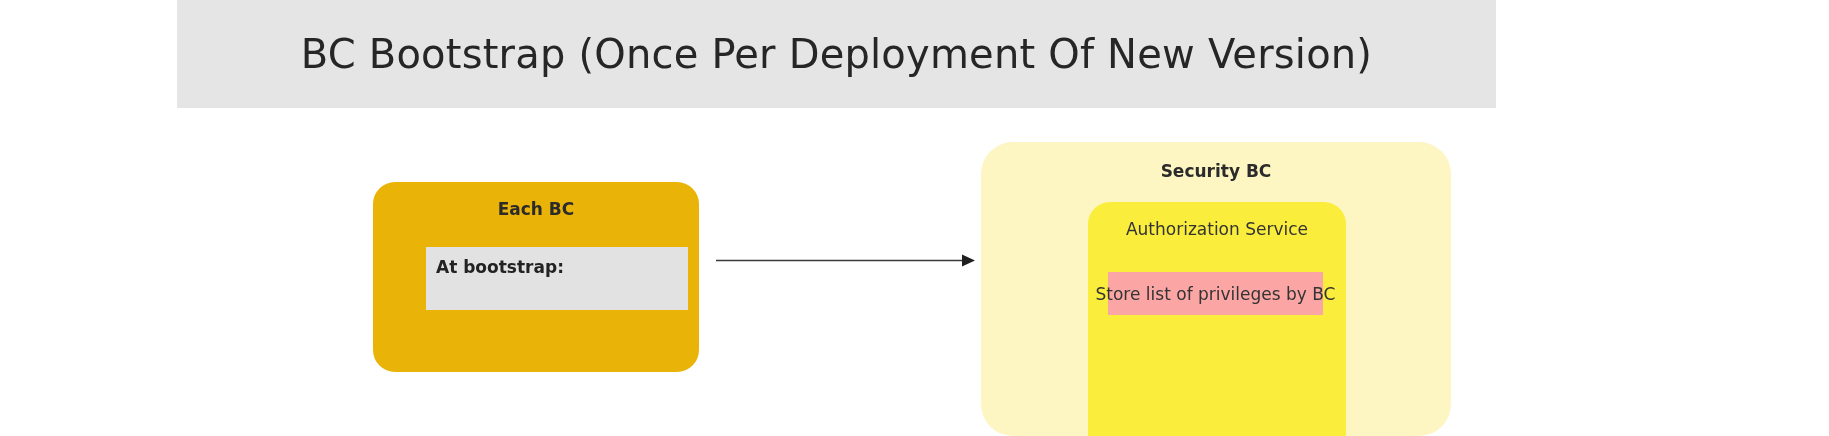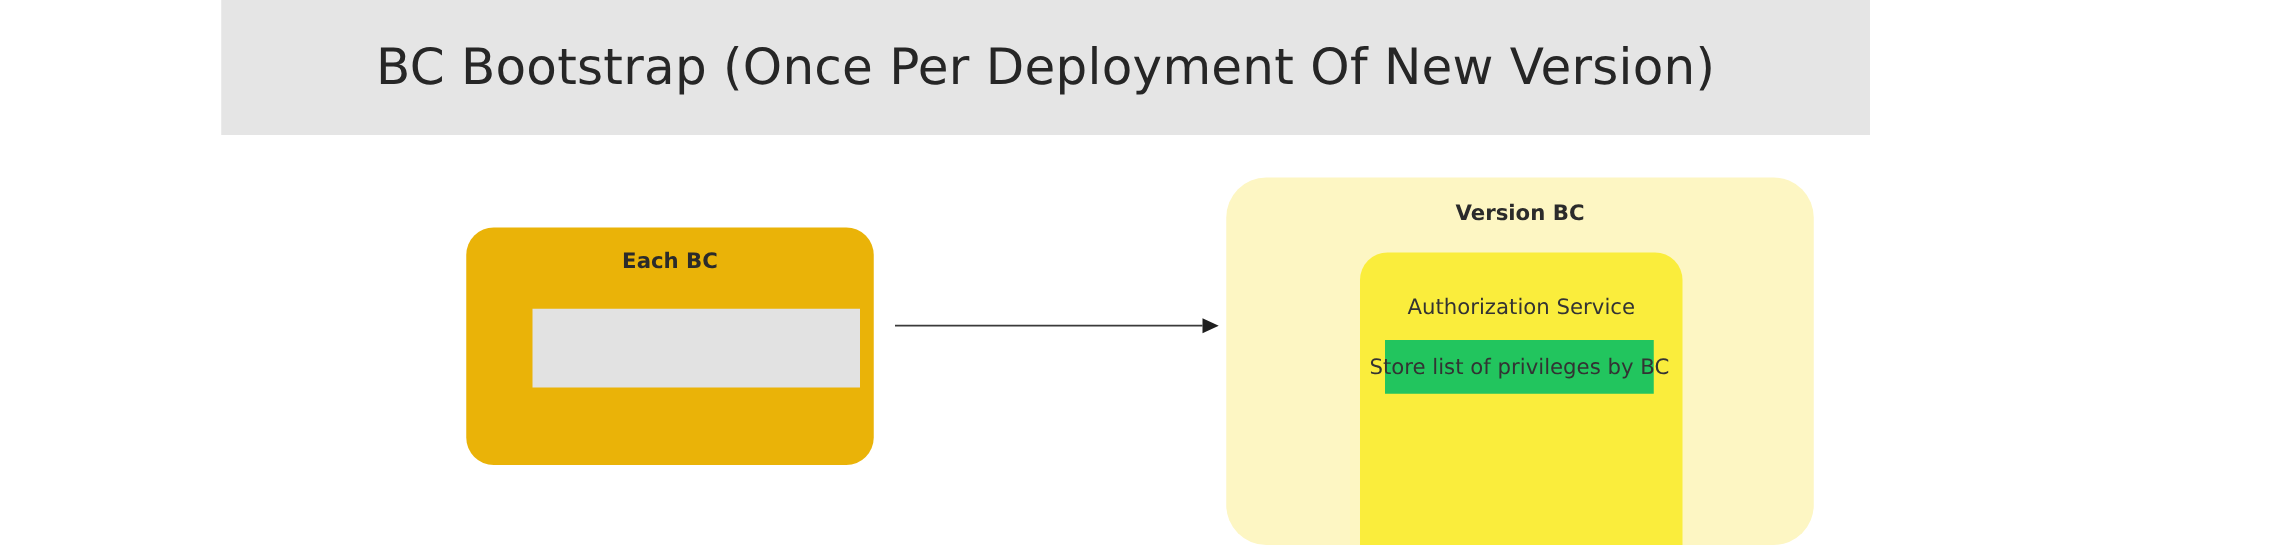--- a/index.html
+++ b/index.html
@@ -121,35 +121,35 @@
     position: absolute;
     left: 107px;
     top: 60px;
     width: 258px;
     height: 315px;
     background: #faed3c;
     border-radius: 22px;
   }
   .auth-service-title {
     position: absolute;
-    top: 34px;
+    top: 17px;
     left: 0;
     width: 100%;
     text-align: center;
     font-size: 17px;
     font-weight: 400;
     color: #333333;
   }
   .store-note {
     position: absolute;
     left: 20px;
     top: 70px;
     width: 215px;
     height: 43px;
-    background: #22c55e;
+    background: #fca5a5;
     box-sizing: border-box;
     display: flex;
     align-items: center;
     justify-content: center;
   }
   .store-note-text {
     font-size: 17px;
     color: #333333;
     white-space: nowrap;
   }
@@ -159,32 +159,33 @@
 
 <div id="canvas">
 
   <div class="header-bar">
     <div class="header-title">BC Bootstrap (Once Per Deployment Of New Version)</div>
   </div>
 
   <div class="each-bc-box">
     <div class="each-bc-title">Each BC</div>
     <div class="each-bc-note">
+      <div class="note-strong">At bootstrap:</div>
     </div>
   </div>
 
   <div class="arrow-connector">
     <svg width="260" height="40" viewBox="0 0 260 40">
       <line x1="0" y1="20.5" x2="246" y2="20.5" stroke="#3a3a3a" stroke-width="1.4"></line>
       <polygon points="246,14.5 259,20.5 246,26.5" fill="#1f1f1f"></polygon>
     </svg>
   </div>
 
   <div class="security-bc-box">
-    <div class="security-bc-title">Version BC</div>
+    <div class="security-bc-title">Security BC</div>
 
     <div class="auth-service-box">
       <div class="auth-service-title">Authorization Service</div>
       <div class="store-note">
         <span class="store-note-text">Store list of privileges by BC</span>
       </div>
     </div>
   </div>
 
 </div>

